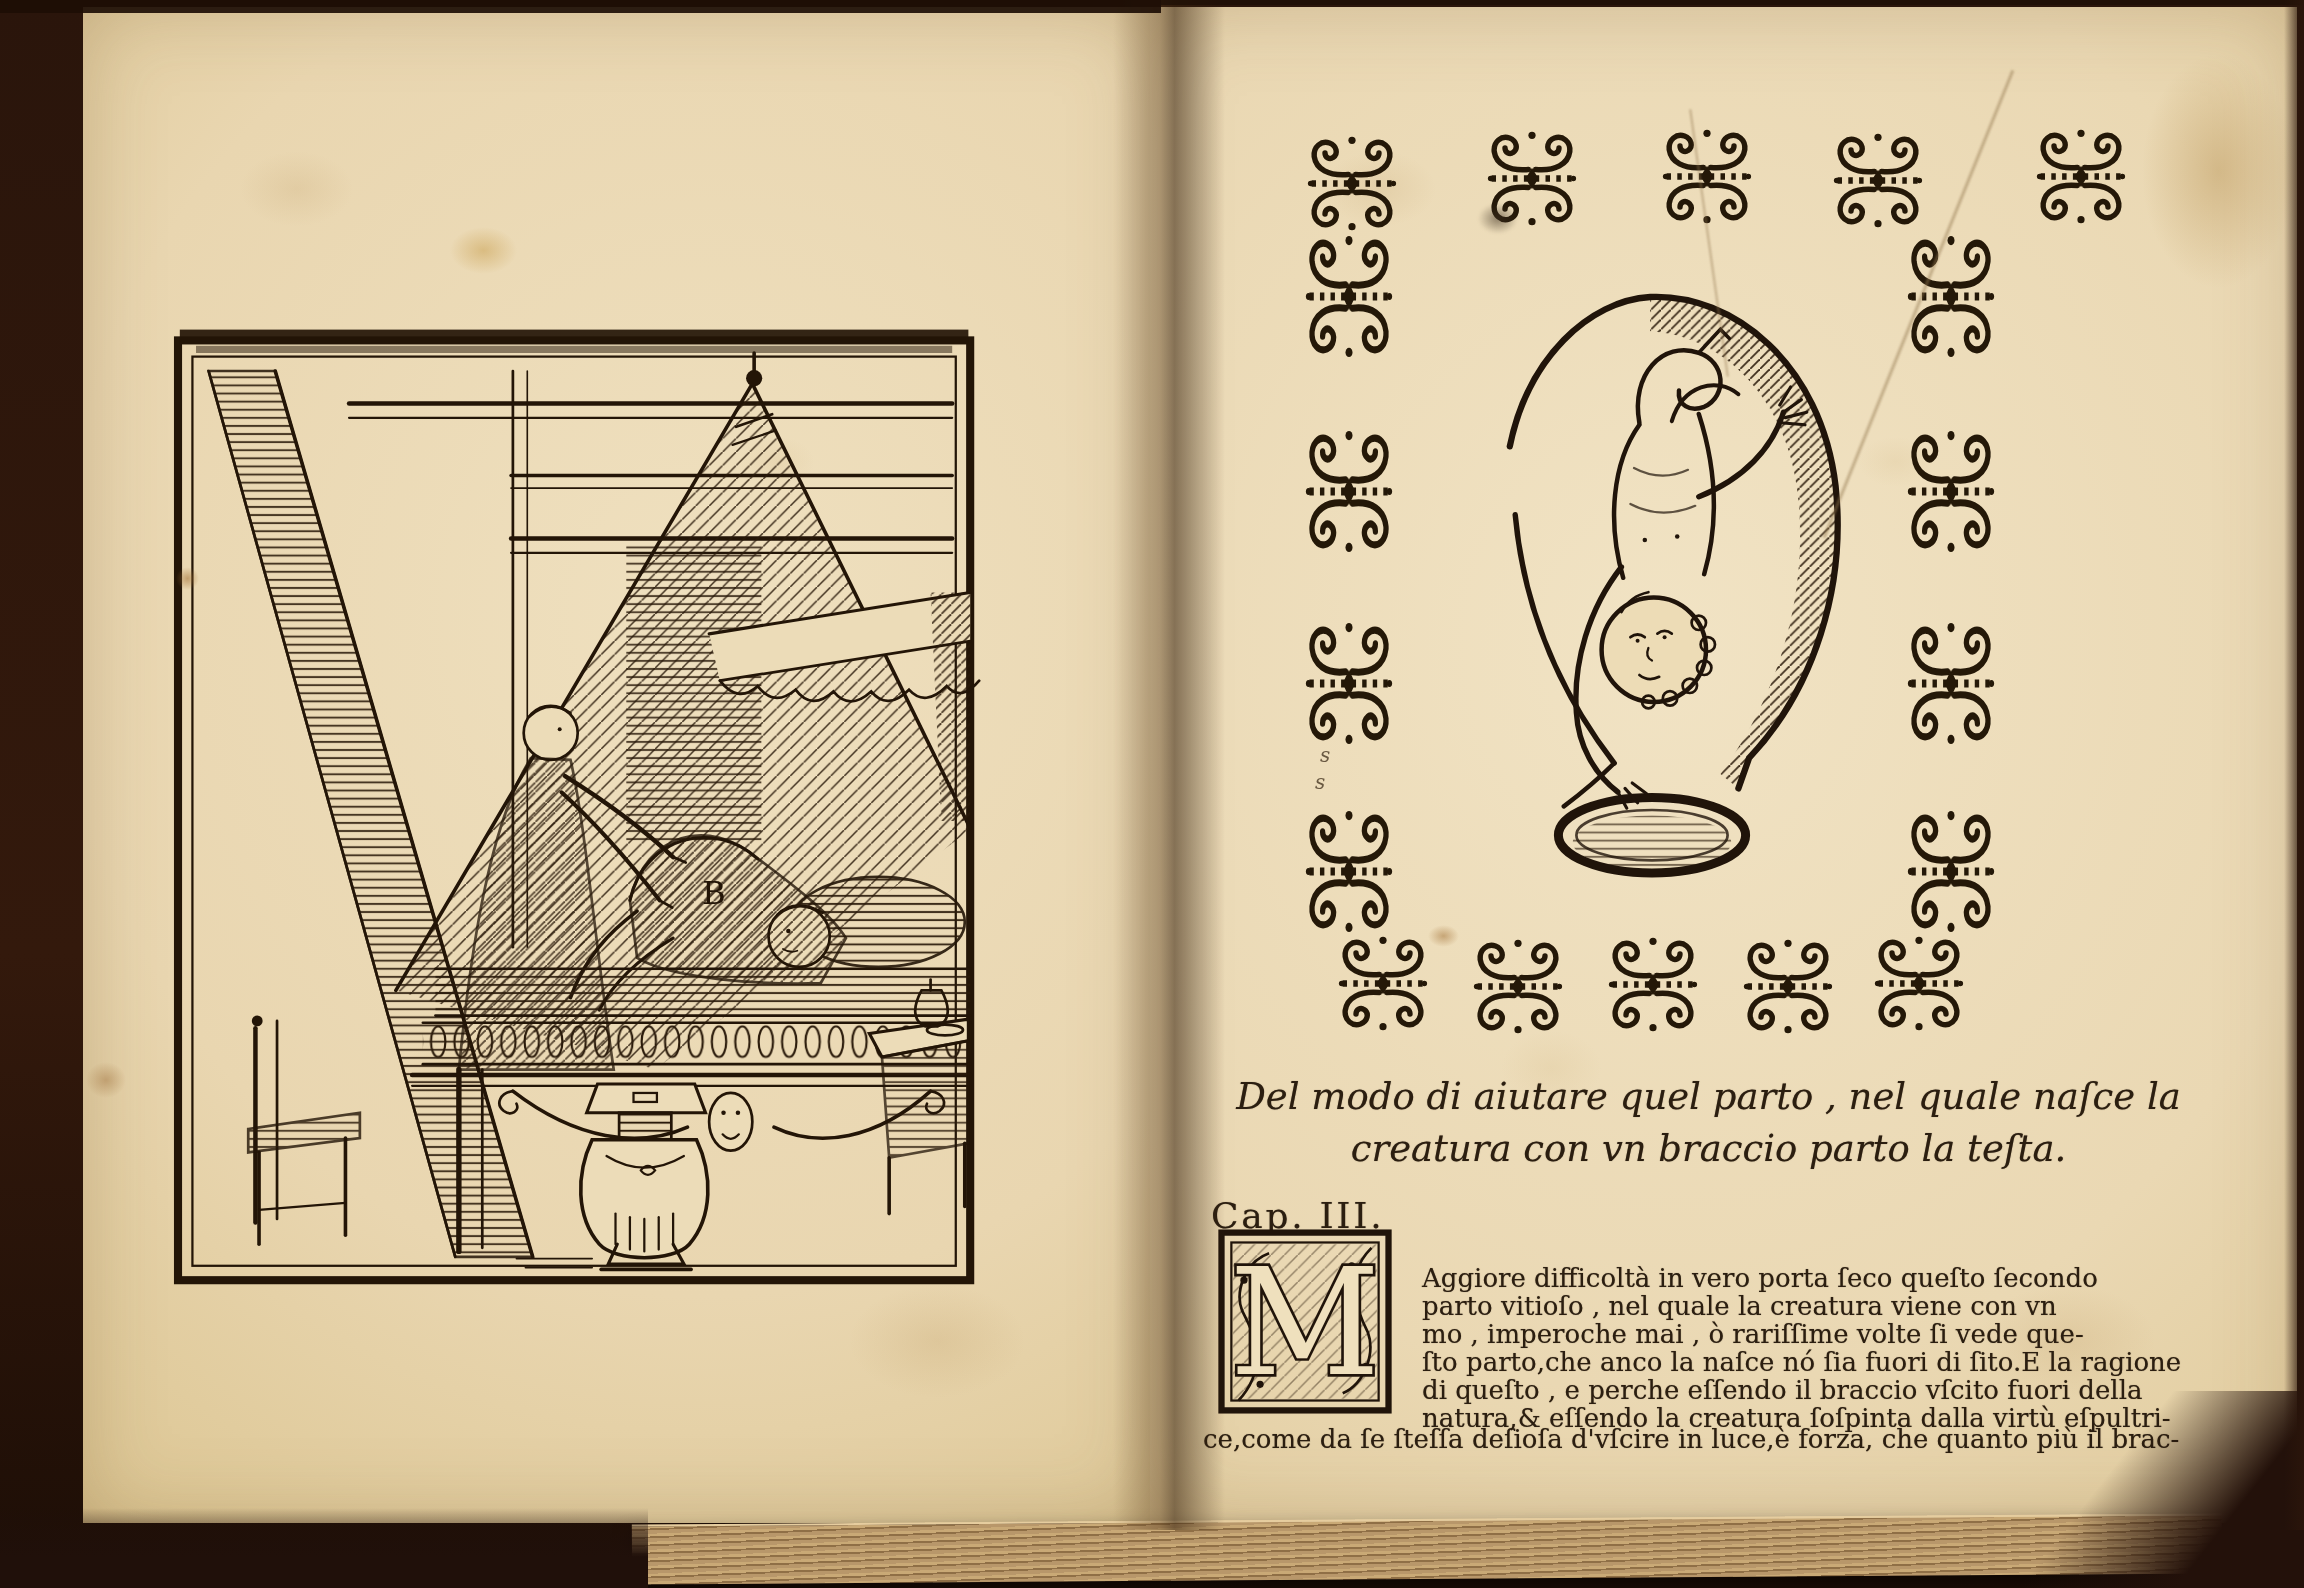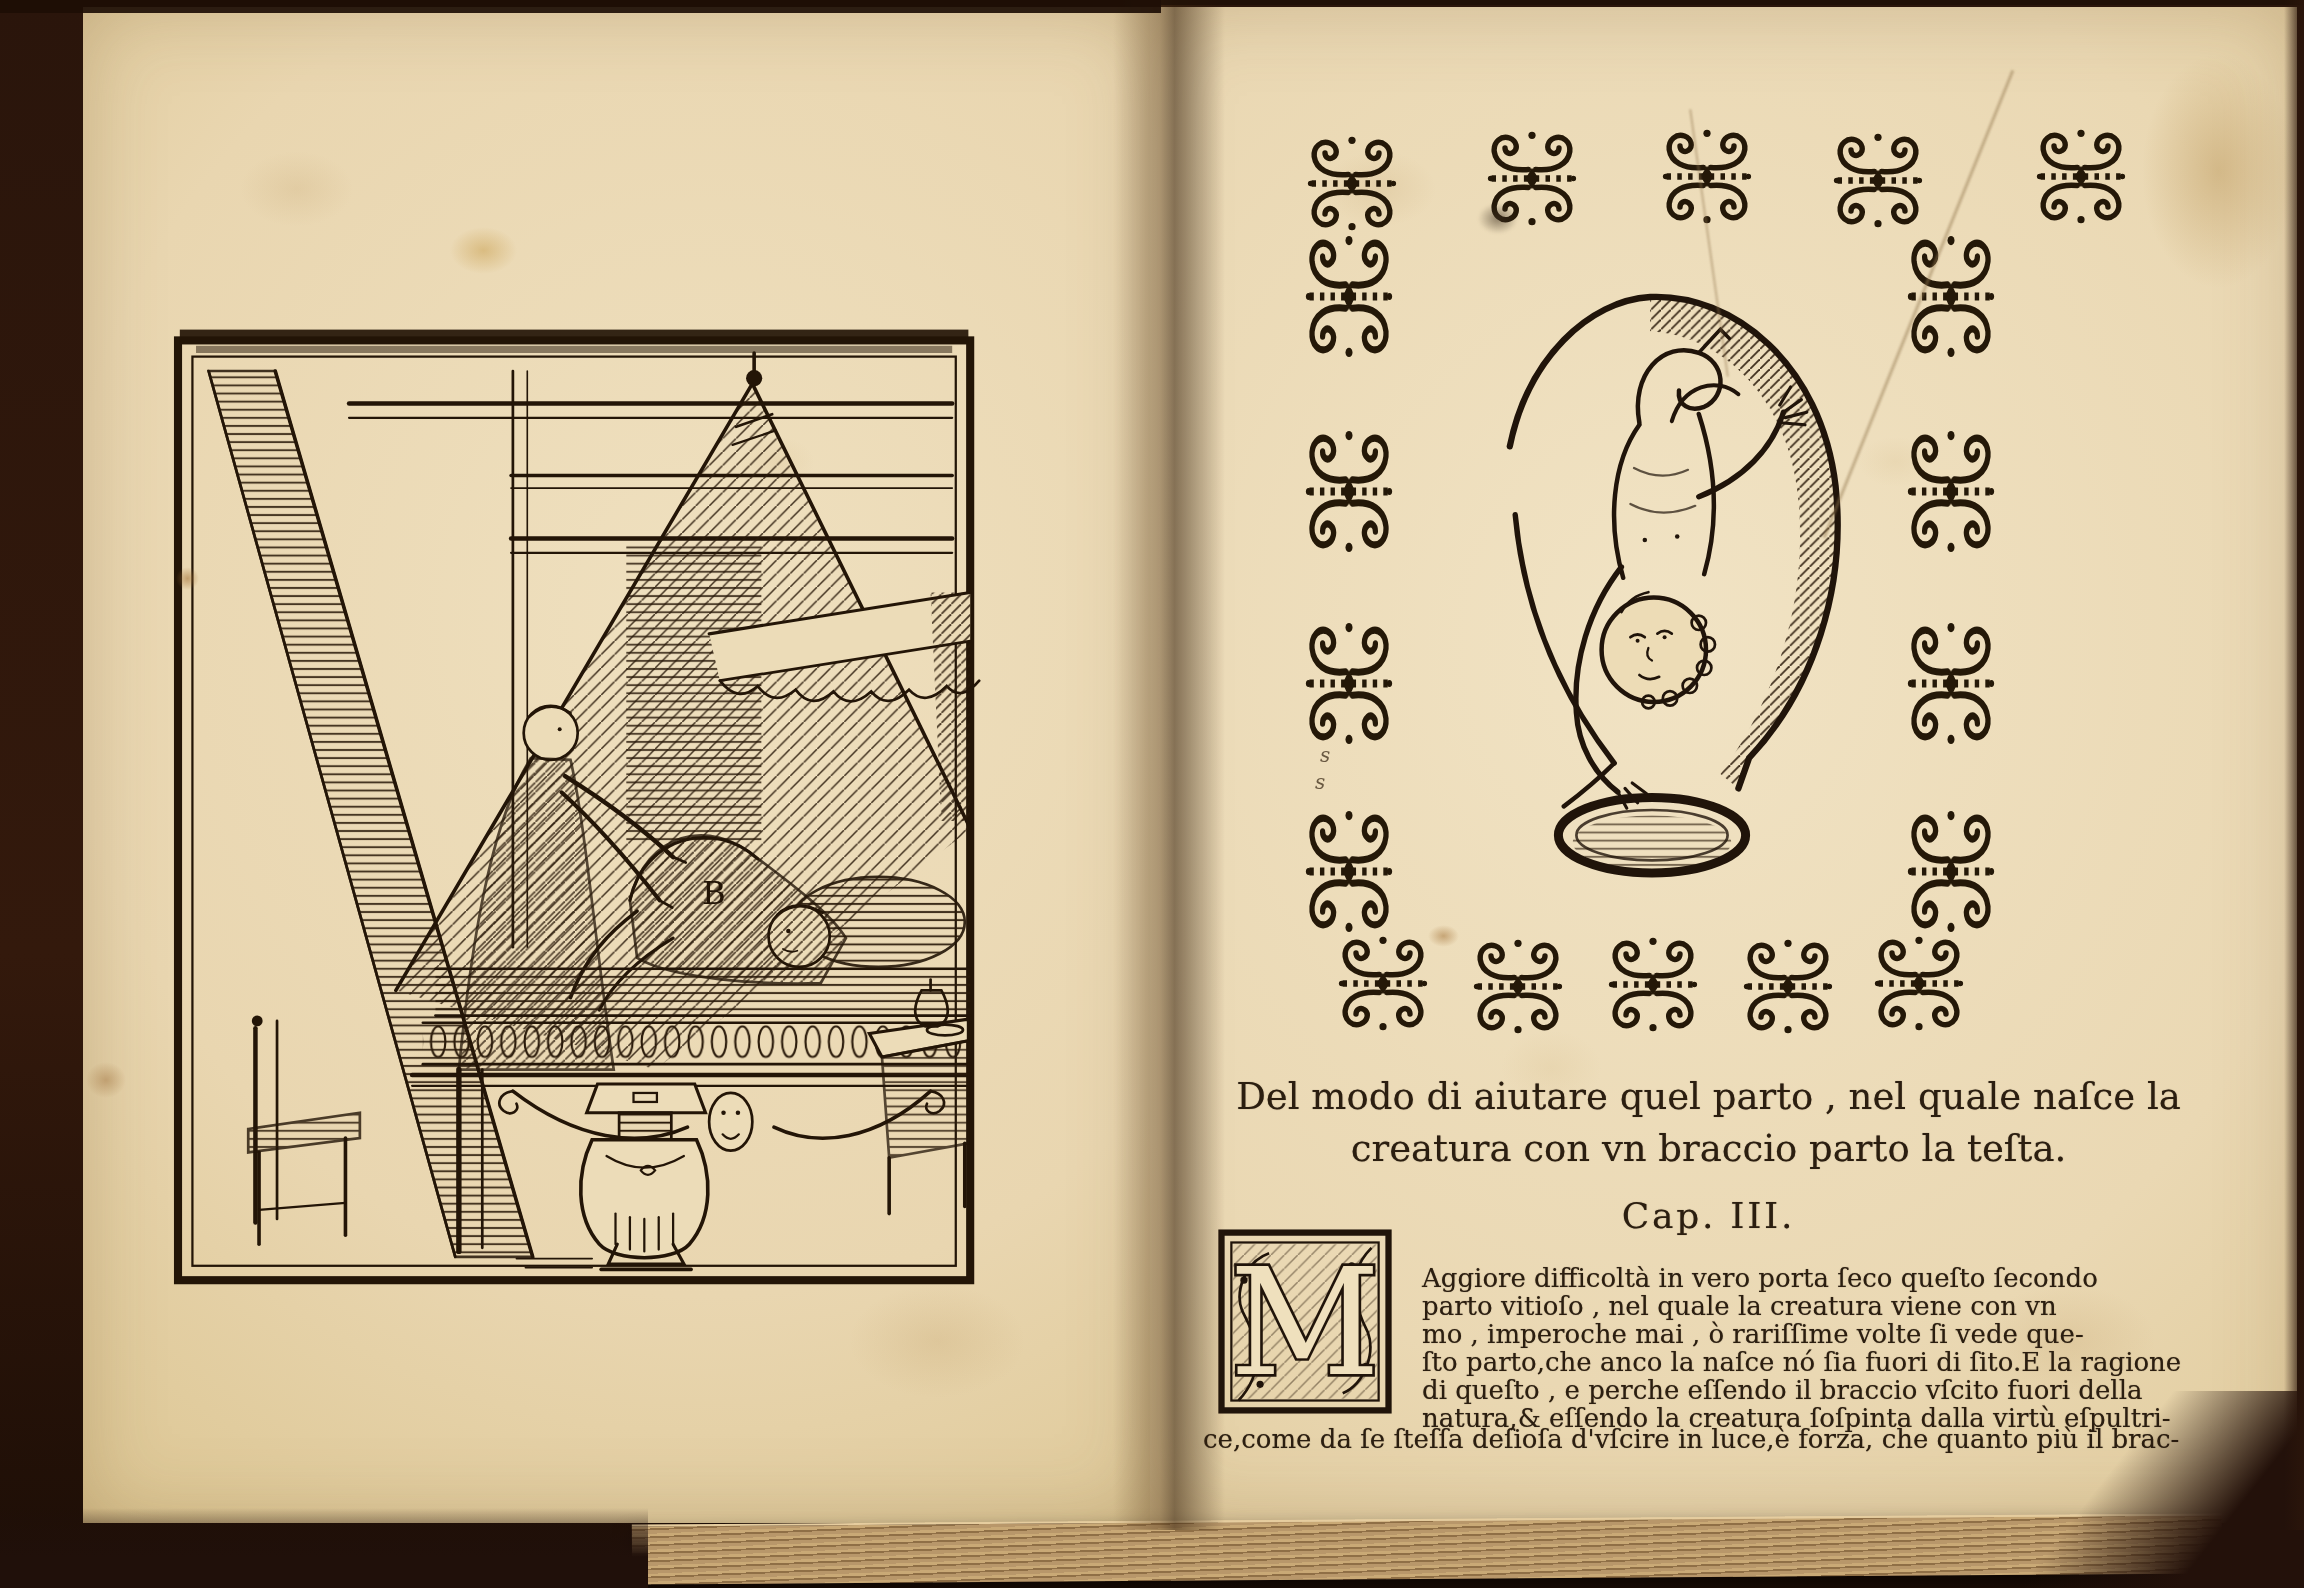--- a/index.html
+++ b/index.html
@@ -30,22 +30,22 @@
   .cornerBR{position:absolute;right:0;bottom:0;width:306px;height:198px;z-index:3;
     background:linear-gradient(308deg,#23110a 28%,rgba(35,17,10,0) 62%);}
   .cornerBL{position:absolute;left:0;bottom:0;width:648px;height:81px;z-index:3;
     background:linear-gradient(0deg,#20100a 40%,rgba(32,16,10,0) 100%);}
 
   .abs{position:absolute;}
   .ink{color:#2b1e10;text-shadow:0 0 0.9px rgba(43,30,16,.55);}
   .running{font-style:italic;font-size:41px;letter-spacing:11.7px;white-space:nowrap;}
   .pagenum{font-size:31.5px;letter-spacing:4.5px;}
   .caption{font-size:21px;line-height:32px;text-align:center;width:774px;}
-  .headingBlock{font-size:37px;line-height:52px;text-align:center;width:995px;}
-  .cap{font-size:36px;letter-spacing:2.7px;text-align:center;width:995px;}
+  .headingBlock{font-style:italic;font-size:37px;line-height:52px;text-align:center;width:995px;}
+  .cap{font-size:36px;letter-spacing:2.7px;width:995px;}
   .bodyBlock{width:792px;margin-top:40px;}
   .bodyline{font-size:26px;line-height:28px;white-space:nowrap;}
   .lastline{font-size:26px;white-space:nowrap;}
   .catchword{font-style:italic;font-size:27px;color:rgba(56,40,22,.9);}
   .ghost{z-index:0;transform:scaleX(-1);color:rgba(96,76,48,.34);filter:blur(1.4px);pointer-events:none;}
   .gline{font-size:23.4px;line-height:59px;white-space:nowrap;overflow:hidden;}
   .gline.tight{line-height:31.5px;}
   .gfrag{font-size:21px;height:58px;text-align:center;}
   .orn{position:absolute;width:90px;height:103px;z-index:2;}
   .orn.col{width:88px;height:133px;}

